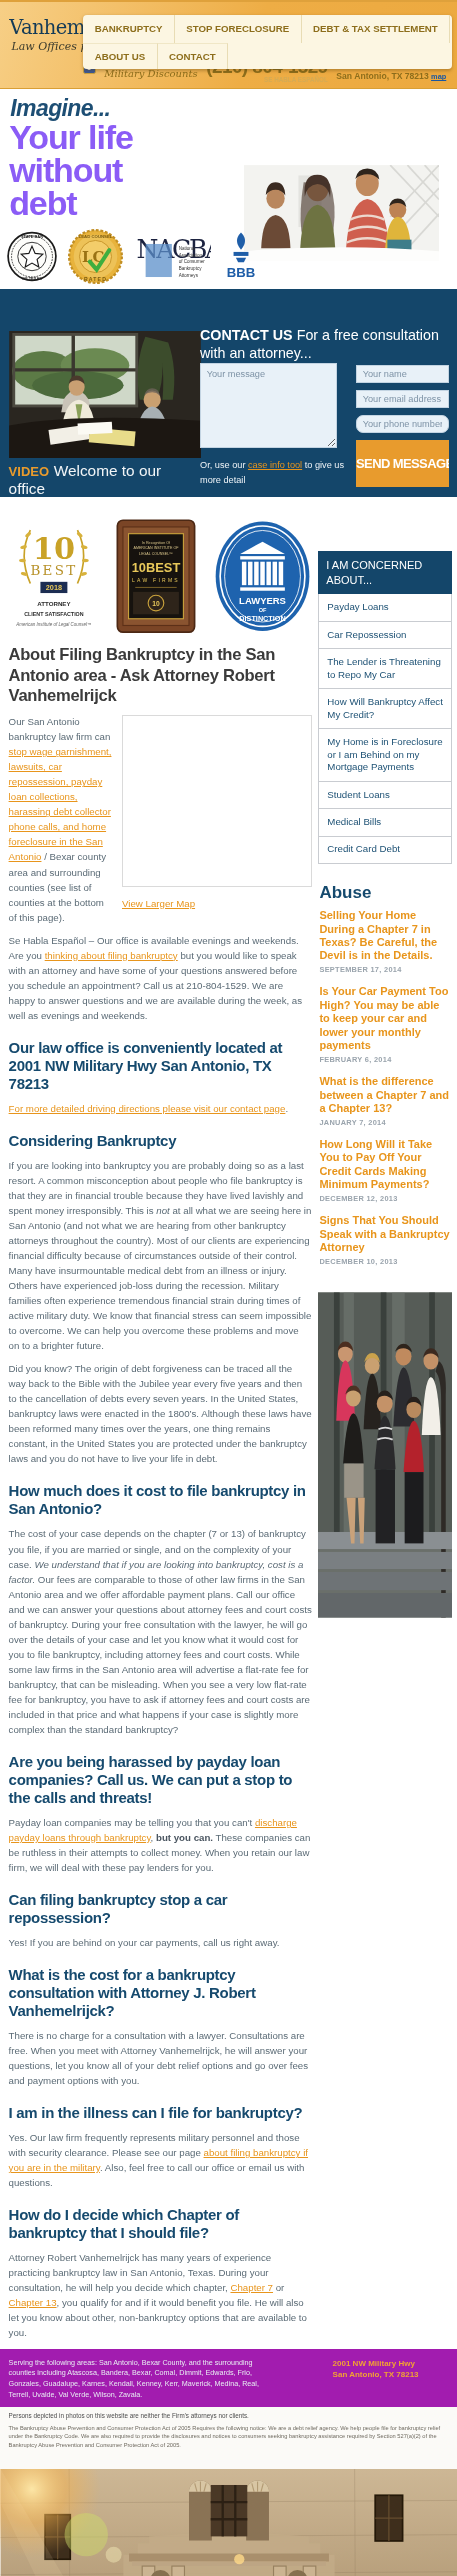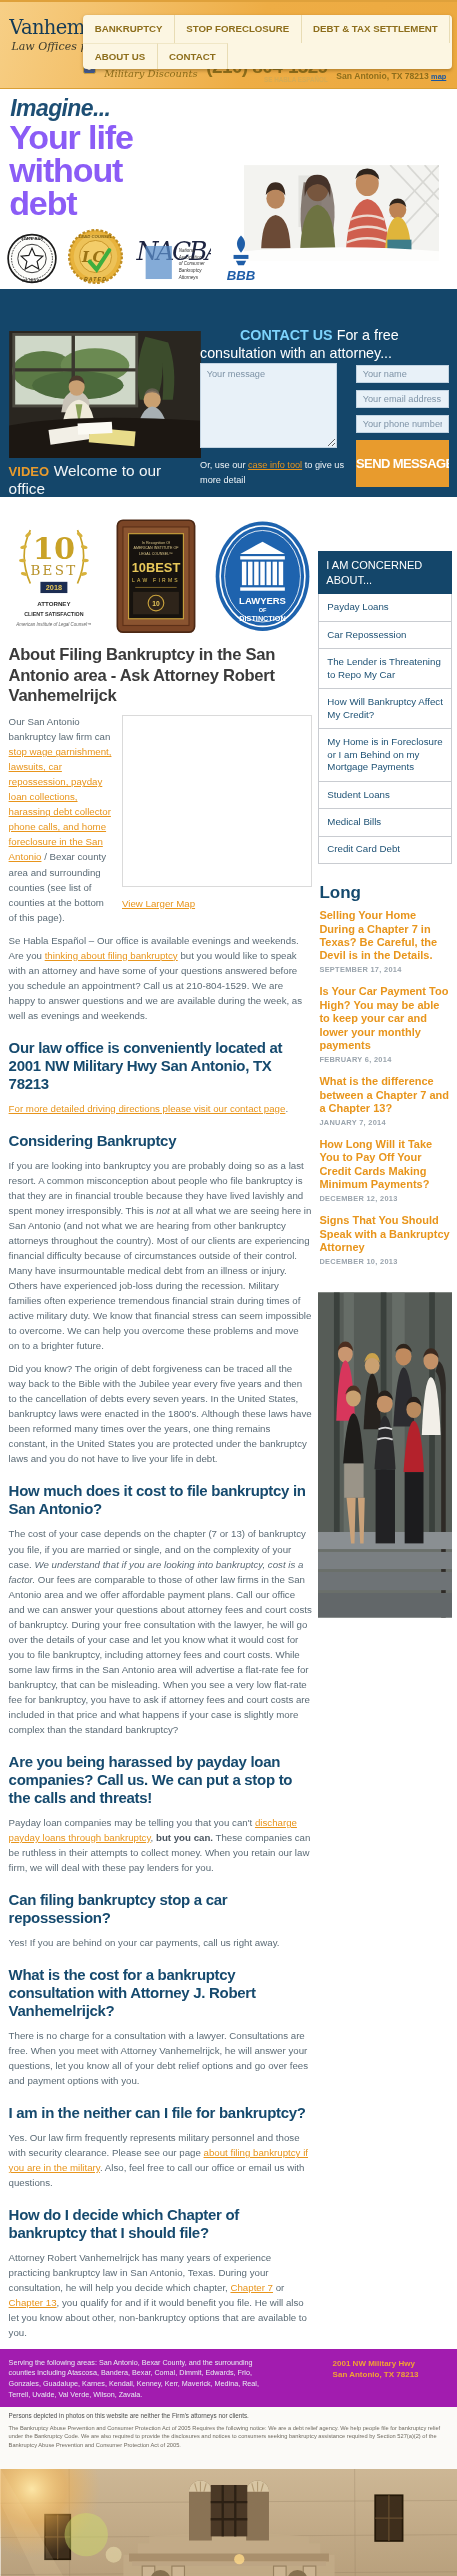--- a/index.html
+++ b/index.html
@@ -24,32 +24,32 @@
   .phone-big { font-size:19px; font-weight:bold; color:#8d6e1c; letter-spacing:-0.6px; }
   .sehabla { font-size:6.3px; font-weight:bold; color:#d4ab55; margin-top:-1.7px; }
   .addrblock { font-size:8.6px; font-weight:bold; color:#8d6e1c; line-height:1.35; }
   .maplink { color:#1a57a0; text-decoration:underline; font-size:7.4px; cursor:pointer; }
 
   
   .hero { position:relative; height:200px; background:#fff; overflow:hidden; }
   .imagine { position:absolute; left:10.3px; top:5.7px; font-size:23px; font-style:italic; font-weight:bold; color:#1d4e74; letter-spacing:-0.6px; }
   .headline { position:absolute; left:9.2px; top:32px; width:172px; font-size:34px; font-weight:bold; color:#8b5cf6; line-height:.97; letter-spacing:-1.1px; }
   .family { position:absolute; right:19px; top:76px; }
-  .badges { position:absolute; left:6.9px; bottom:2.3px; display:flex; align-items:flex-end; gap:11.4px;font-style:italic; }
+  .badges { position:absolute; left:6.9px; bottom:2.3px; display:flex; align-items:center; gap:11.4px; }
 
   
   .band { position:relative; height:208px; background:#14466A; }
   .vthumb { position:absolute; left:8.6px; top:42px; cursor:pointer; }
   .vcaption { position:absolute; left:8.6px; top:173px; width:189px; font-size:15.4px; color:#f2f5f7; line-height:1.15; }
   .vcaption .vl { color:#E89B2D; font-weight:bold; font-size:13px; margin-right:4.6px; }
   .ctitle { position:absolute; left:200px; top:38px; width:249px; font-size:14.3px; color:#fff; line-height:1.25; }
-  .ctitle .hl { color:#7dd3fc; font-weight:bold;margin-left:40px; }
+  .ctitle .hl { color:#ffffff; font-weight:bold; }
   .cmsg { position:absolute; left:200px; top:74px; width:137px; height:85px; background:#e8f1f8; border:0.6px solid #c3d4e2; resize:vertical; font-family:"Liberation Sans",sans-serif; font-size:9.2px; color:#4a6073; padding:4.6px 5.7px; }
   .cin { position:absolute; left:356px; width:93px; height:18.3px; background:#e8f1f8; border:0.6px solid #c3d4e2; font-family:"Liberation Sans",sans-serif; font-size:9.2px; color:#4a6073; padding:0 5.7px; }
-  .cin.name { top:76px; } .cin.email { top:101px; } .cin.phone { top:126px; }
+  .cin.name { top:76px; } .cin.email { top:101px; } .cin.phone { top:126px;border-radius:7px; }
   .cmsg::placeholder,.cin::placeholder { color:#7e93a6; }
   .sendbtn { position:absolute; left:356px; top:151px; width:93px; height:47px; background:#E89B2D; border:none; color:#fff; font-family:"Liberation Sans",sans-serif; font-weight:bold; font-size:13px; letter-spacing:-0.6px; cursor:pointer; overflow:hidden; white-space:nowrap; }
   .caseinfo { position:absolute; left:200px; top:169px; width:152px; font-size:9.2px; color:#eef3f7; line-height:1.6; }
 
   
   .main { position:relative; min-height:1734px; background:#fff; }
   .content { margin:0 146px 0 8.6px; padding-top:0.6px; }
   .awards { display:flex; align-items:center; gap:16px; margin:20.6px 0 8px 0; }
   h1.title { font-size:16.6px; color:#3b3b3b; line-height:1.22; margin:10.3px 0 5.7px 0; letter-spacing:-0.3px; }
   .content h2 { font-size:15px; color:#164a6e; line-height:1.2; margin:16px 0 6.9px 0; letter-spacing:-0.3px; }
@@ -314,39 +314,39 @@
 
     <h2>Are you being harassed by payday loan companies? Call us. We can put a stop to the calls and threats!</h2>
     <p><span>Payday loan companies may be telling you that you can't </span><a href="#" class="lnk">discharge payday loans through bankruptcy</a><span>, </span><span style="font-weight: bold; color: rgb(74, 85, 96);">but you can.</span><span> These companies can be ruthless in their attempts to collect money. When you retain our law firm, we will deal with these pay lenders for you.</span></p>
 
     <h2>Can filing bankruptcy stop a car repossession?</h2>
     <p><span>Yes! If you are behind on your car payments, call us right away.</span></p>
 
     <h2>What is the cost for a bankruptcy consultation with Attorney J. Robert Vanhemelrijck?</h2>
     <p><span>There is no charge for a consultation with a lawyer. Consultations are free. When you meet with Attorney Vanhemelrijck, he will answer your questions, let you know all of your debt relief options and go over fees and payment options with you.</span></p>
 
-    <h2>I am in the neither can I file for bankruptcy?</h2>
+    <h2>I am in the illness can I file for bankruptcy?</h2>
     <p><span>Yes. Our law firm frequently represents military personnel and those with security clearance. Please see our page </span><a href="#" class="lnk">about filing bankruptcy if you are in the military</a><span>. Also, feel free to call our office or email us with questions.</span></p>
 
     <h2>How do I decide which Chapter of bankruptcy that I should file?</h2>
     <p><span>Attorney Robert Vanhemelrijck has many years of experience practicing bankruptcy law in San Antonio, Texas. During your consultation, he will help you decide which chapter, </span><a href="#" class="lnk">Chapter 7</a><span> or </span><a href="#" class="lnk">Chapter 13</a><span>, you qualify for and if it would benefit you file. He will also let you know about other, non-bankruptcy options that are available to you.</span></p>
   </div>
 
   <aside class="sidebar">
     <div class="concerned-hd">I AM CONCERNED ABOUT...</div>
     <div class="citem">Payday Loans</div>
     <div class="citem">Car Repossession</div>
     <div class="citem">The Lender is Threatening to Repo My Car</div>
     <div class="citem">How Will Bankruptcy Affect My Credit?</div>
     <div class="citem">My Home is in Foreclosure or I am Behind on my Mortgage Payments</div>
     <div class="citem">Student Loans</div>
     <div class="citem">Medical Bills</div>
     <div class="citem">Credit Card Debt</div>
 
-    <div class="blog-title">Long</div>
+    <div class="blog-title">Abuse</div>
     <div class="post">
       <span class="pt">Selling Your Home During a Chapter 7 in Texas? Be Careful, the Devil is in the Details.</span>
       <div class="pd">SEPTEMBER 17, 2014</div>
     </div>
     <div class="post">
       <span class="pt">Is Your Car Payment Too High? You may be able to keep your car and lower your monthly payments</span>
       <div class="pd">FEBRUARY 6, 2014</div>
     </div>
     <div class="post">
       <span class="pt">What is the difference between a Chapter 7 and a Chapter 13?</span>

